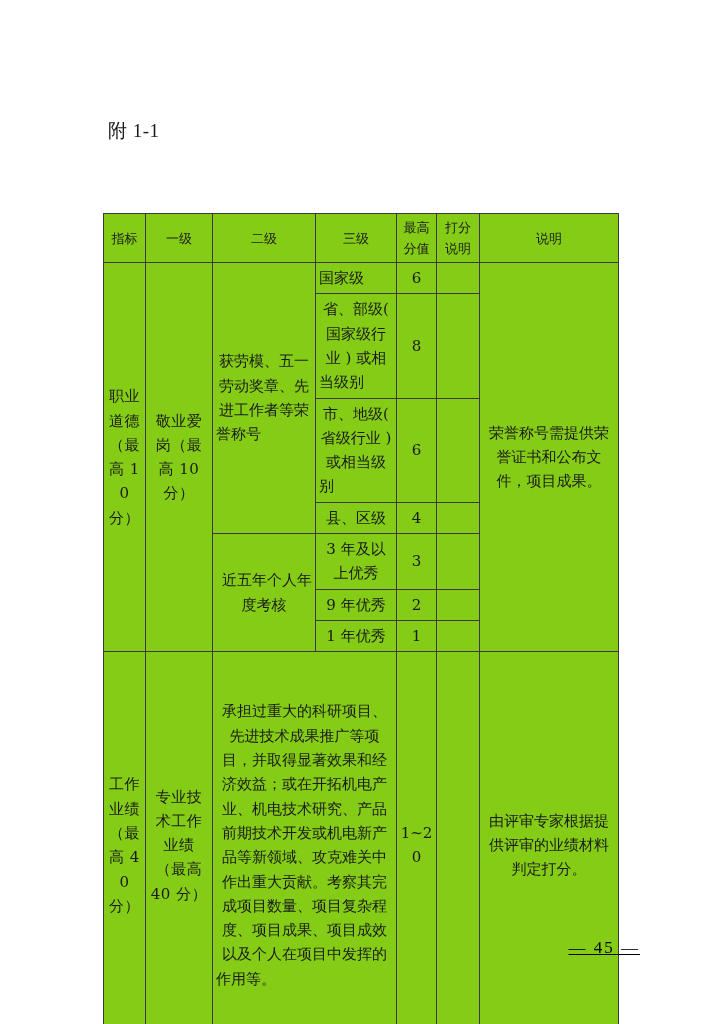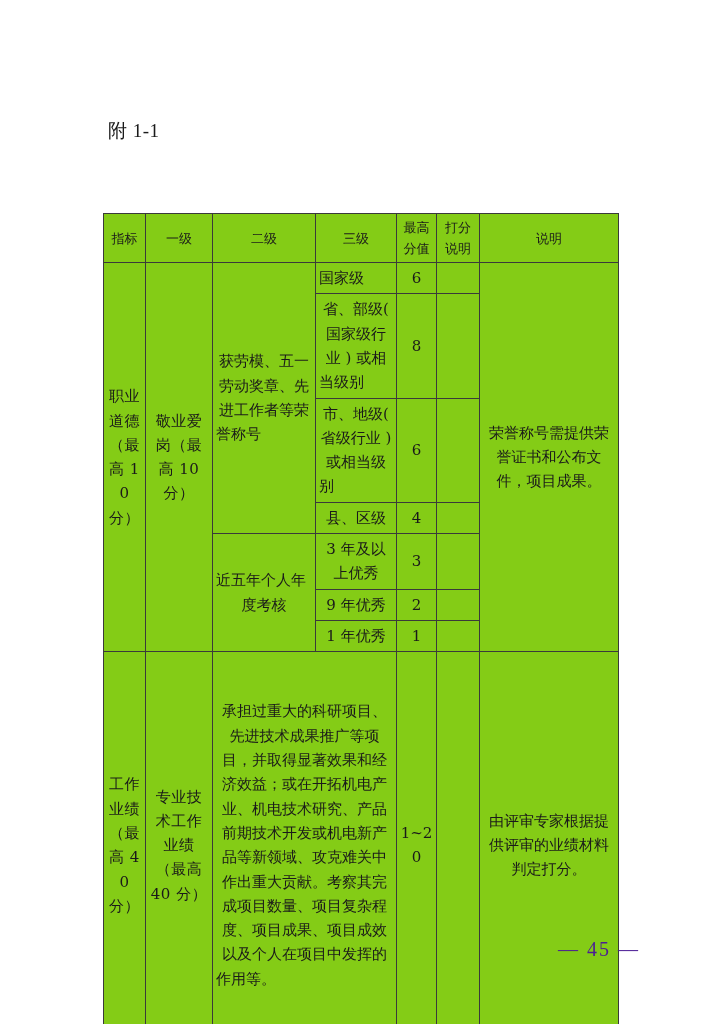--- a/index.html
+++ b/index.html
@@ -128,25 +128,26 @@
   .r-three    { height: 40px; }
   .r-two      { height: 23px; }
   .r-one      { height: 23px; }
   .r-big      { height: 387px; }
 
   
   .page-footer {
     position: absolute;
     right: 84px;
     top: 938px;
-    font-size: 20px;
+    font-size: 17px;
     letter-spacing: 2px;
     font-family: "Liberation Serif", "DejaVu Serif", serif;
-    color: #4c1d95;
+    color: #000000;
     white-space: nowrap;
+    text-decoration: underline;
   }
 </style>
 </head>
 <body>
 
 <div class="page">
 
   <div class="attach-label">附 1-1</div>
 
 
@@ -202,21 +203,21 @@
           <td></td>
         </tr>
 
         <tr class="r-county">
           <td>县、区级</td>
           <td class="score-cell">4</td>
           <td></td>
         </tr>
 
         <tr class="r-three">
-          <td class="cell-left" rowspan="3" style="text-align:left;text-align-last:center;">近五年个人年度考核</td>
+          <td class="cell-left" rowspan="3" style="text-align:right;text-align-last:center;">近五年个人年度考核</td>
           <td>3 年及以上优秀</td>
           <td class="score-cell">3</td>
           <td></td>
         </tr>
 
         <tr class="r-two">
           <td>9 年优秀</td>
           <td class="score-cell">2</td>
           <td></td>
         </tr>

